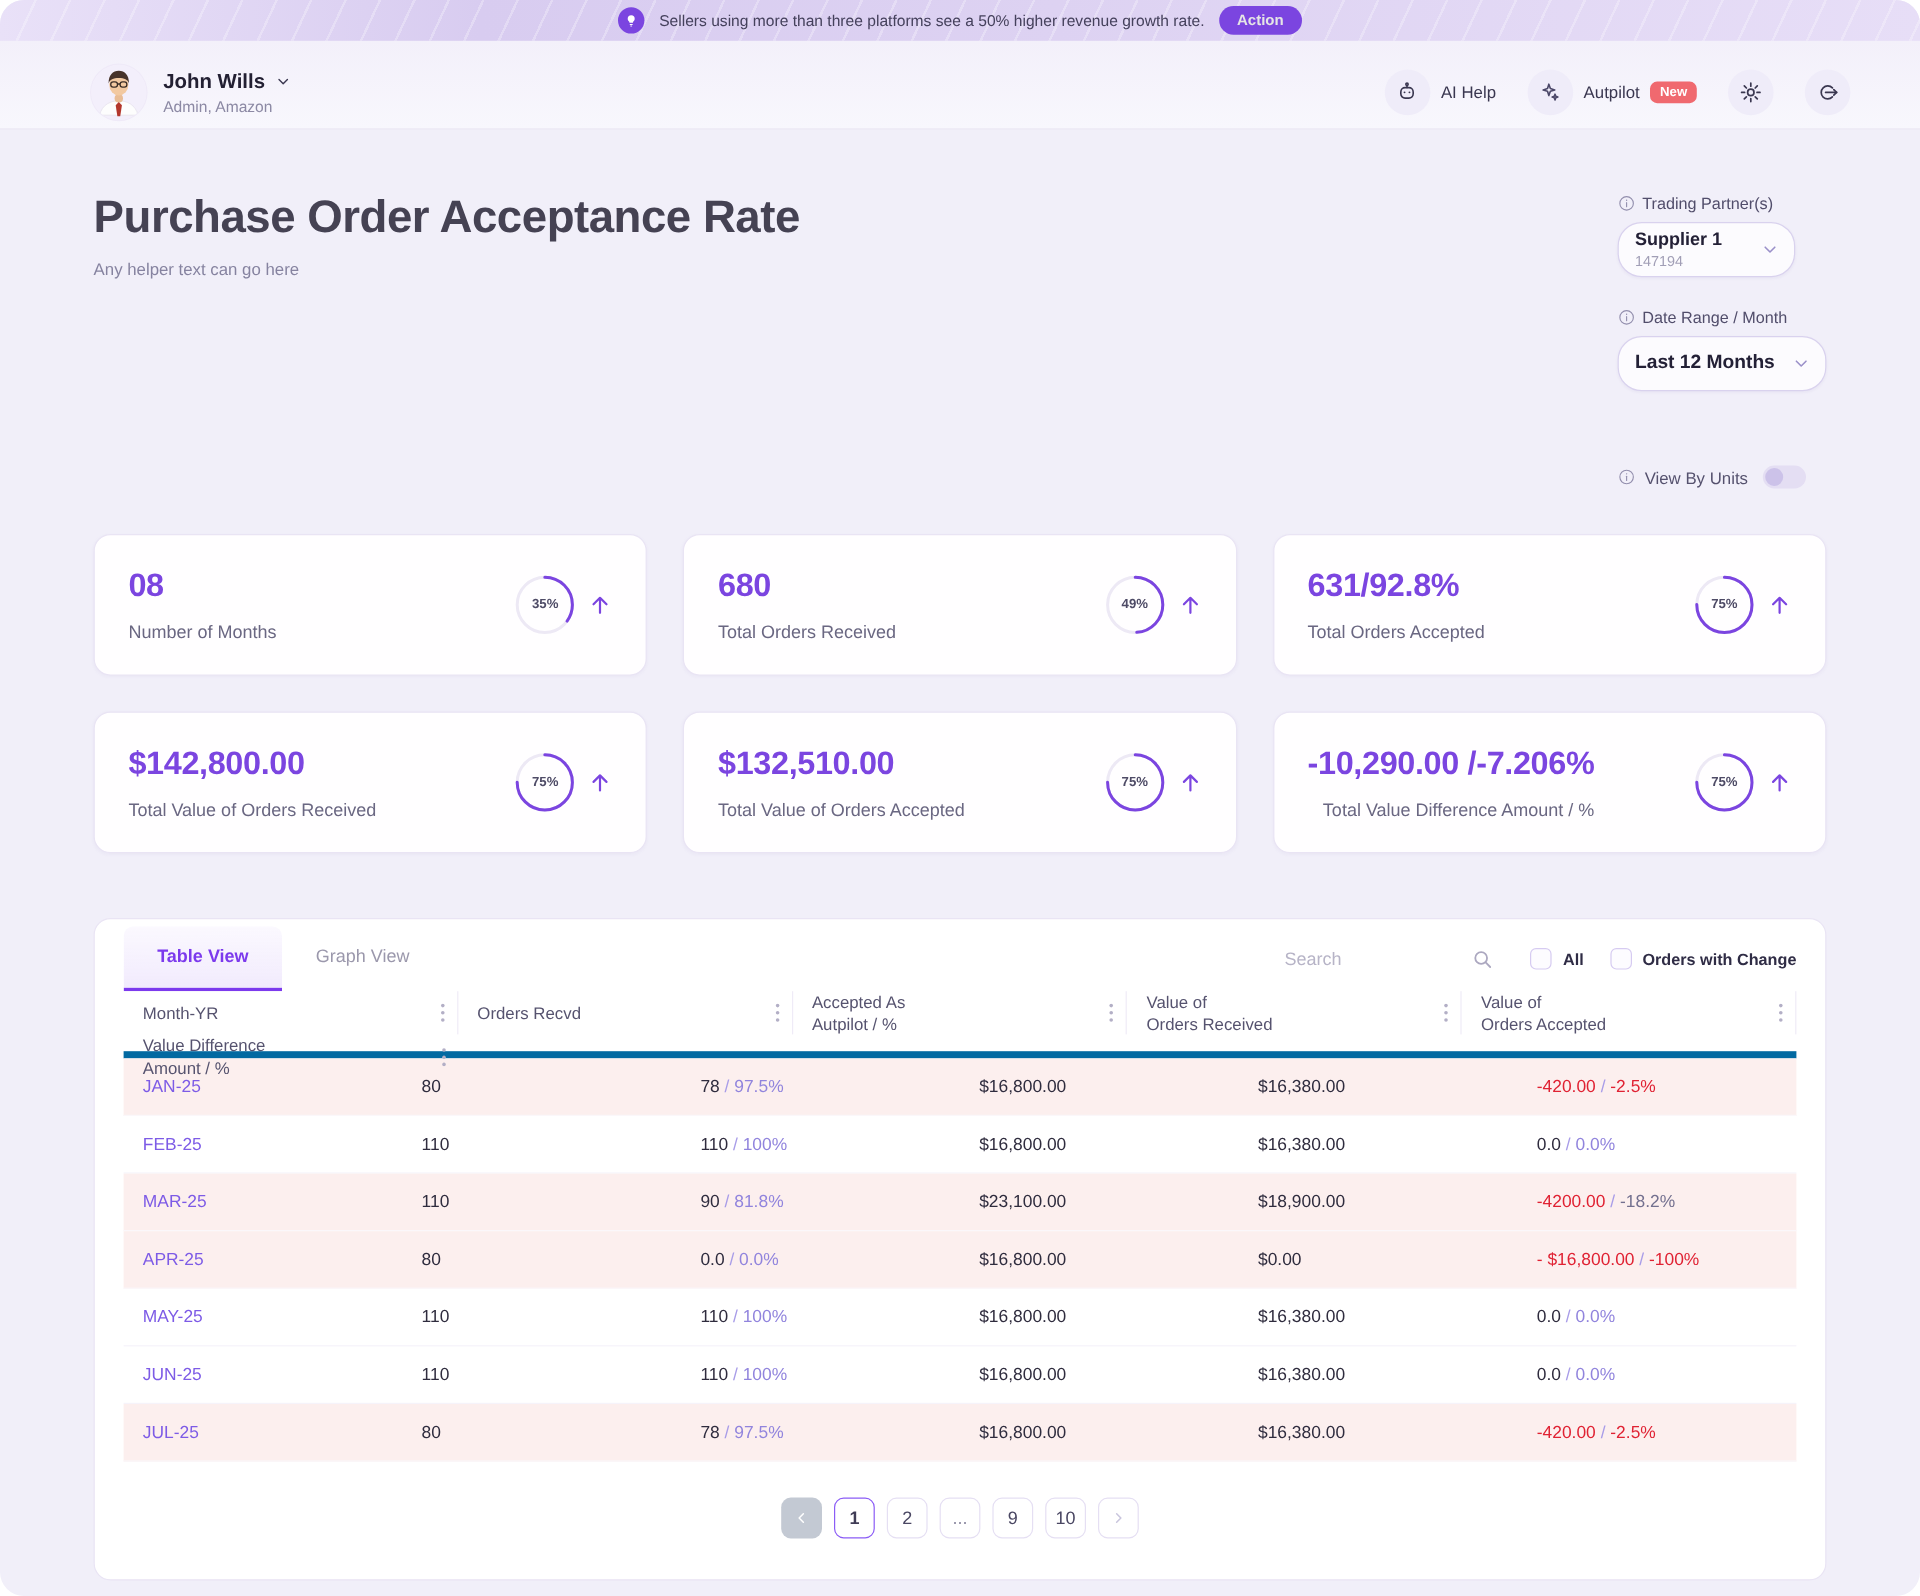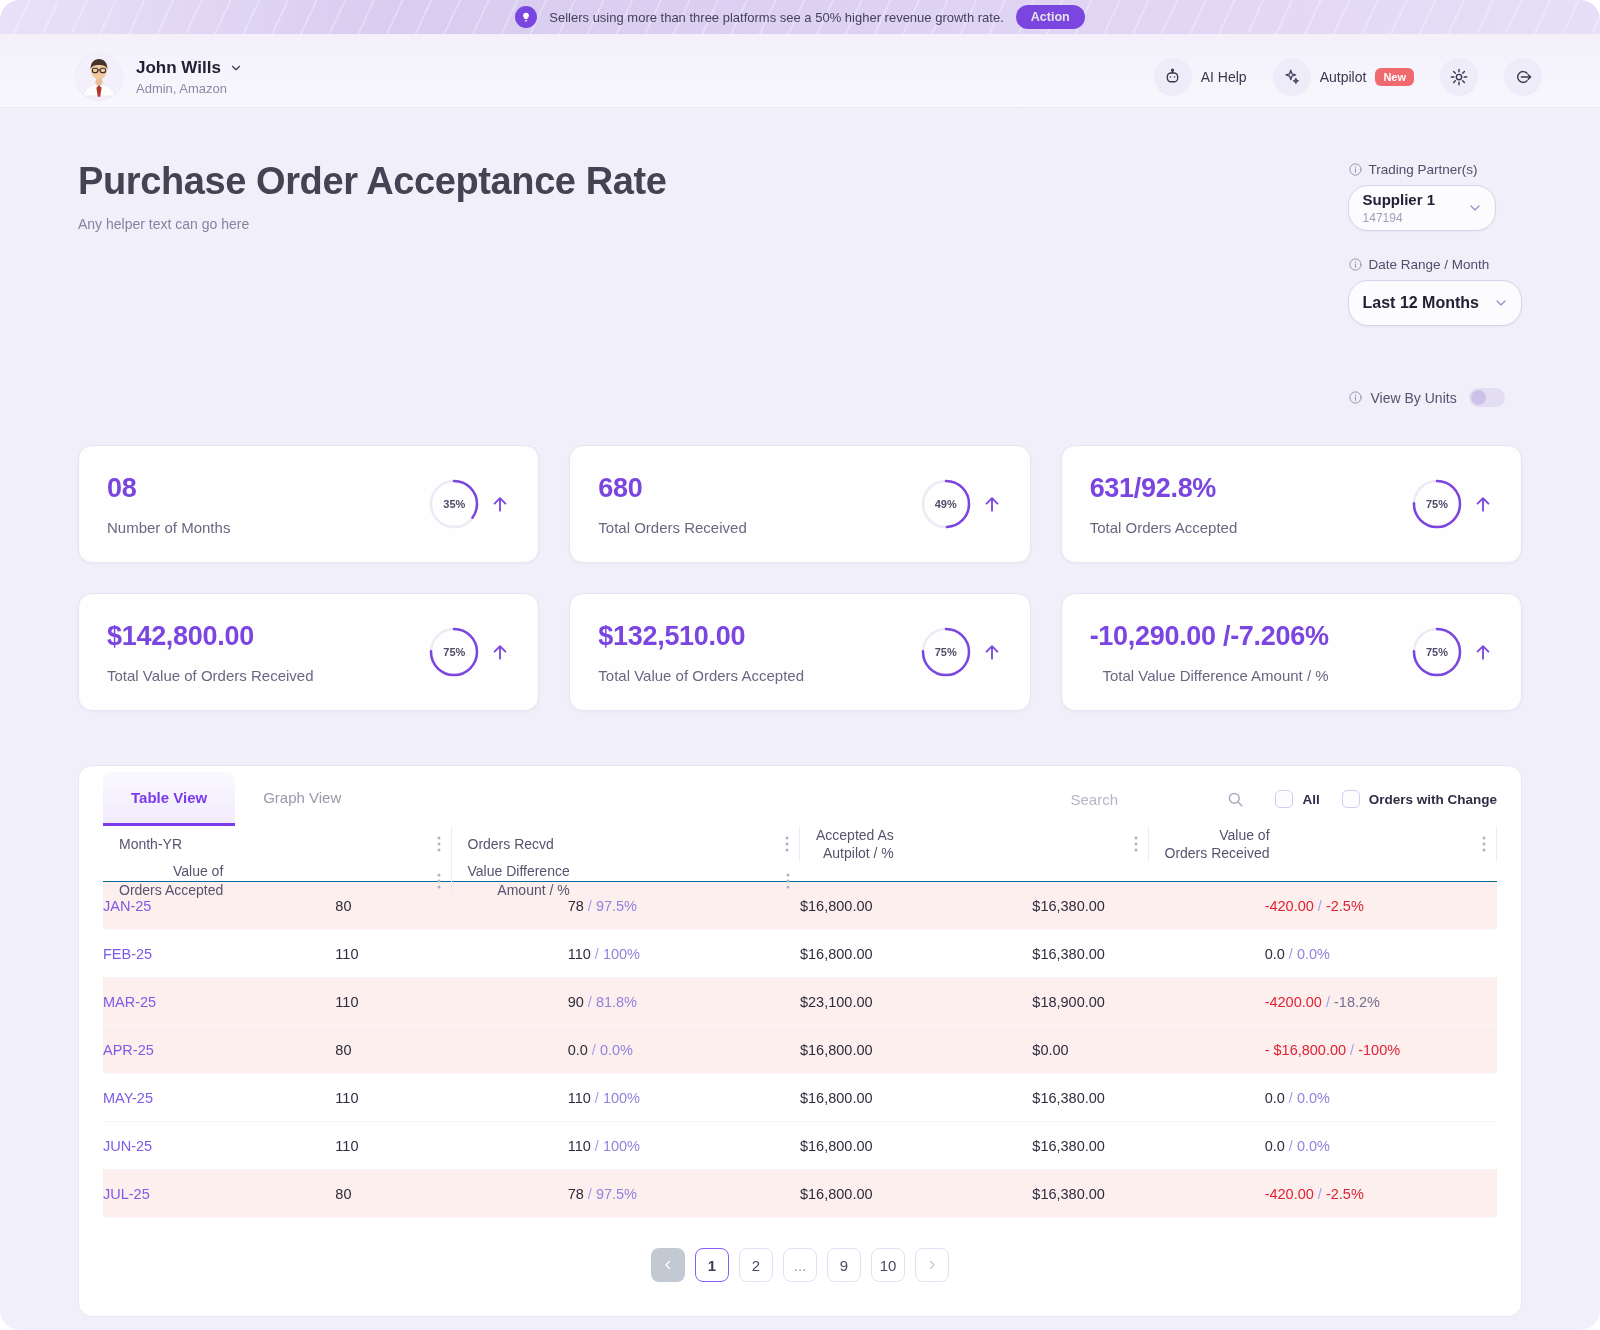--- a/index.html
+++ b/index.html
@@ -69,30 +69,30 @@
     background:linear-gradient(180deg, rgba(124,58,237,.03), rgba(124,58,237,.10)); border-radius:8px 8px 0 0; }
   .panel-tools { display:flex; align-items:center; gap:30px; }
   .search { display:flex; align-items:center; gap:8px; }
   .search input { border:none; outline:none; background:transparent; font-size:15px; color:#3A3750; width:148px; font-family:inherit; }
   .search input::placeholder { color:#B7B4C7; }
   .checks { display:flex; align-items:center; gap:22px;justify-content:center; }
   .check { display:flex; align-items:center; gap:9px; cursor:pointer; }
   .checkbox { width:18px; height:18px; border:1.5px solid #D6CBF1; border-radius:5px; background:#FDFCFF; }
   .check-label { font-size:13.5px; font-weight:700; color:#2F2C45; }
 
-  .thead { display:grid; grid-template-columns:repeat(4,1fr); height:56px; align-items:center; border-bottom:1px solid #0369a1;text-align:right; }
+  .thead { display:grid; grid-template-columns:repeat(5,1fr); height:56px; align-items:center; border-bottom:6px solid #0369a1; }
   .th { display:flex; align-items:center; justify-content:space-between; height:100%; padding:0 10px 0 16px; border-right:1px solid #EFEBF7; }
   .th:last-child { border-right:none; }
   .th-text { font-size:14px; color:#56536F; line-height:1.3; }
   .dots { width:4px; height:16px; flex:0 0 auto; cursor:pointer; }
   .dots circle { fill:#B3AFC6; }
 
   .trow { display:grid; grid-template-columns:repeat(6,1fr); height:48px; align-items:center; font-size:14.5px; color:#2F2C3E; border-bottom:1px solid #F6F3FA; }
   .trow.hl { background:#FCEFEE; border-bottom-color:#FBF7FA; }
-  .cell { padding-left:0; white-space:nowrap; }
+  .cell { padding-left:16px; white-space:nowrap; }
   .cell.month { color:#7D5BE6; cursor:pointer; }
   .sep { color:#A89CE8; }
   .lp { color:#9184DD; }
   .mut { color:#73708F; }
   .red { color:#E02233; }
   .dk { color:#2F2C3E; }
 
   .pagination { margin-top:30px; display:flex; justify-content:center; gap:10px; }
   .pg { width:34px; height:34px; border-radius:8px; border:1px solid #E5DFF3; background:#fff; font-size:15px; color:#4A4763;
     display:flex; align-items:center; justify-content:center; cursor:pointer; font-family:inherit; }

